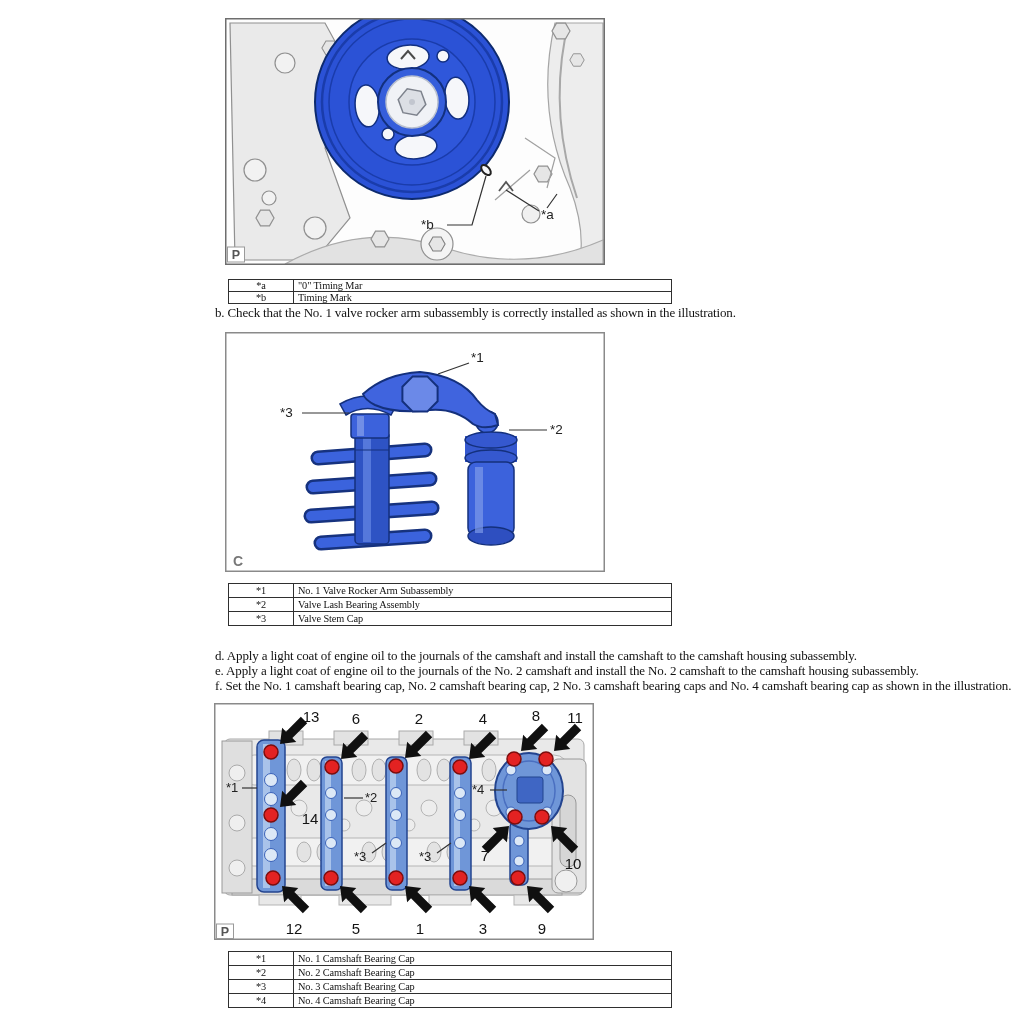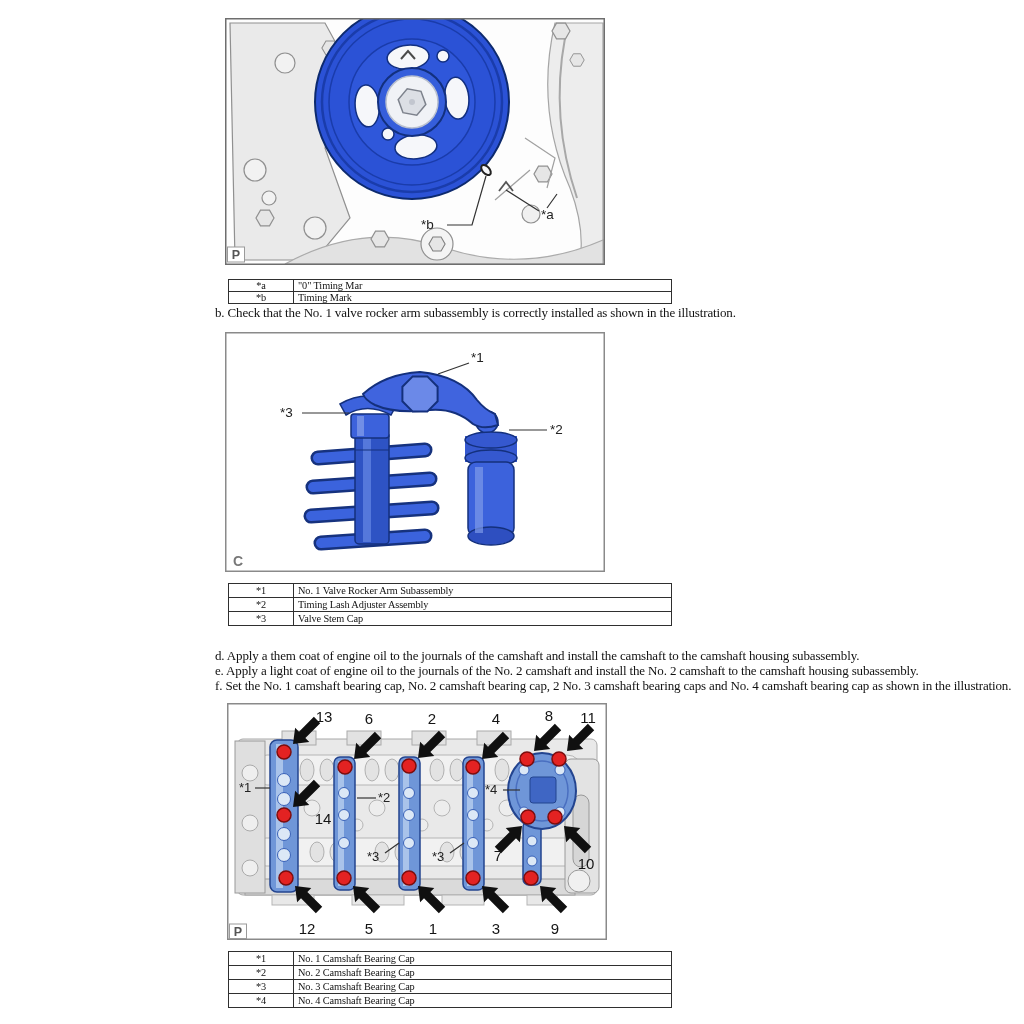--- a/index.html
+++ b/index.html
@@ -173,34 +173,34 @@
   </div>
 
   <table class="dtable t2" style="left:228px;top:583px;">
     <tbody>
         <tr>
       <td class="c1">*1</td>
       <td>No. 1 Valve Rocker Arm Subassembly</td>
     </tr>
     <tr>
       <td class="c1">*2</td>
-      <td>Timing Lash Adjuster Assembly</td>
+      <td>Valve Lash Bearing Assembly</td>
     </tr>
     <tr>
       <td class="c1">*3</td>
       <td>Valve Stem Cap</td>
     </tr>
   </tbody>
     </table>
 
-  <div class="step" style="top:648px;">d. Apply a them coat of engine oil to the journals of the camshaft and install the camshaft to the camshaft housing subassembly.</div>
+  <div class="step" style="top:648px;">d. Apply a light coat of engine oil to the journals of the camshaft and install the camshaft to the camshaft housing subassembly.</div>
   <div class="step" style="top:663px;">e. Apply a light coat of engine oil to the journals of the No. 2 camshaft and install the No. 2 camshaft to the camshaft housing subassembly.</div>
   <div class="step" style="top:678px;">f. Set the No. 1 camshaft bearing cap, No. 2 camshaft bearing cap, 2 No. 3 camshaft bearing caps and No. 4 camshaft bearing cap as shown in the illustration.</div>
 
-  <div class="fig" style="left:227px;top:703px;">
+  <div class="fig" style="left:214px;top:703px;">
     <svg width="380" height="237" viewBox="0 0 380 237" xmlns="http://www.w3.org/2000/svg" xmlns:xlink="http://www.w3.org/1999/xlink">
       <defs>
         <polygon id="arrw" points="0,0 -13,-10 -13,-4.5 -34,-4.5 -34,4.5 -13,4.5 -13,10"></polygon>
       </defs>
       <rect x="0" y="0" width="380" height="237" fill="#ffffff"></rect>
 
       <g>
         <rect x="10" y="36" width="360" height="156" rx="6" fill="#e9e9e9" stroke="#a8a8a8"></rect>
         <g fill="#e2e2e2" stroke="#aaaaaa">
           <rect x="55" y="28" width="34" height="14"></rect>

